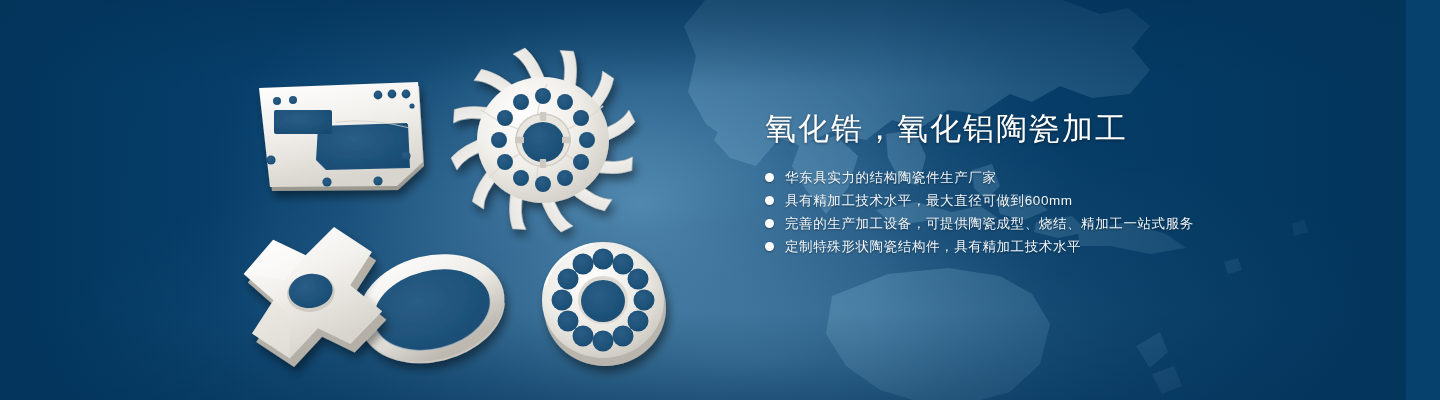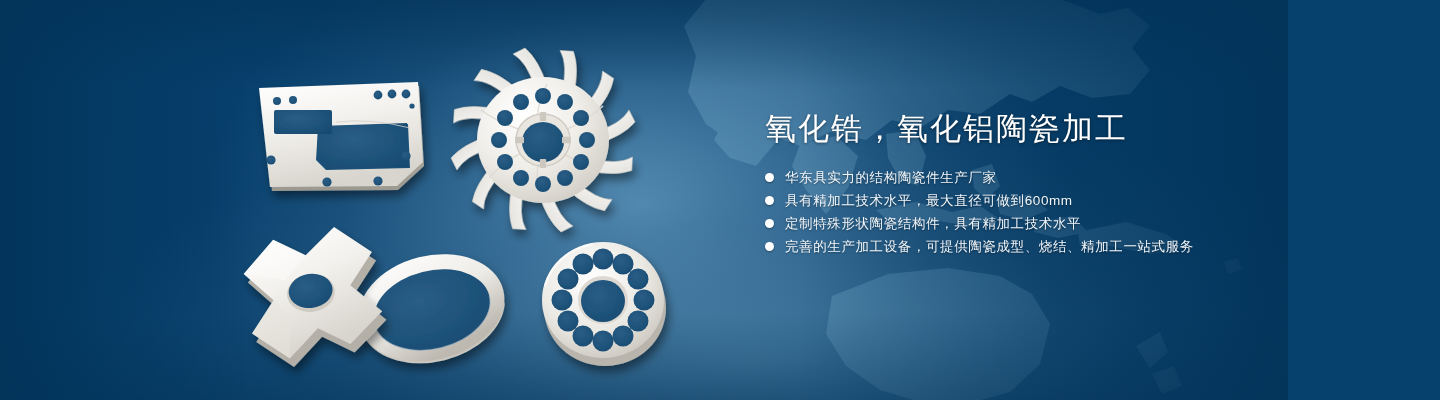--- a/index.html
+++ b/index.html
@@ -6,21 +6,21 @@
     margin: 0;
     padding: 0;
     background: #06406c;
   }
   body {
     font-family: "Liberation Sans", "DejaVu Sans", sans-serif;
   }
 
   #banner {
     position: relative;
-    width: 1288px;
+    width: 1406px;
     height: 400px;
     overflow: hidden;
     background: #0f172a;
   }
 
   
   .bg-base {
     position: absolute;
     inset: 0;
     background: #05406d;
@@ -401,22 +401,22 @@
       <li class="bullet">
         <span class="bullet-dot"></span>
         <span class="bullet-text">华东具实力的结构陶瓷件生产厂家</span>
       </li>
       <li class="bullet">
         <span class="bullet-dot"></span>
         <span class="bullet-text">具有精加工技术水平，最大直径可做到600mm</span>
       </li>
       <li class="bullet">
         <span class="bullet-dot"></span>
-        <span class="bullet-text">定制特殊形状陶瓷结构件，具有精加工技术水平</span>
+        <span class="bullet-text">完善的生产加工设备，可提供陶瓷成型、烧结、精加工一站式服务</span>
       </li>
       <li class="bullet">
         <span class="bullet-dot"></span>
-        <span class="bullet-text">完善的生产加工设备，可提供陶瓷成型、烧结、精加工一站式服务</span>
+        <span class="bullet-text">定制特殊形状陶瓷结构件，具有精加工技术水平</span>
       </li>
     </ul>
   </div>
 
 </div>
 
 </body></html>

